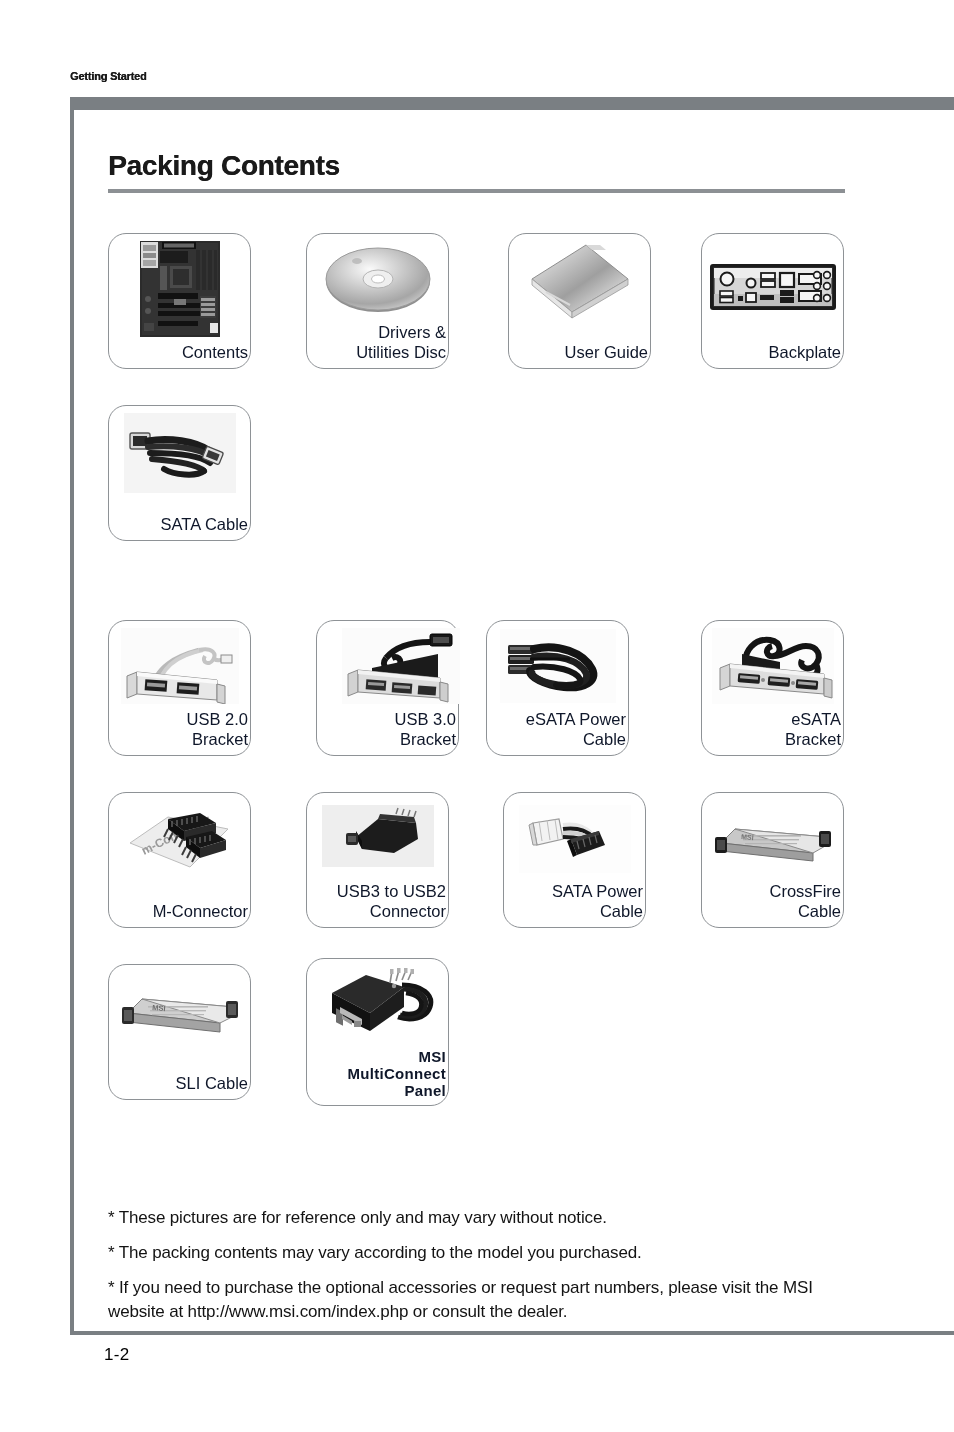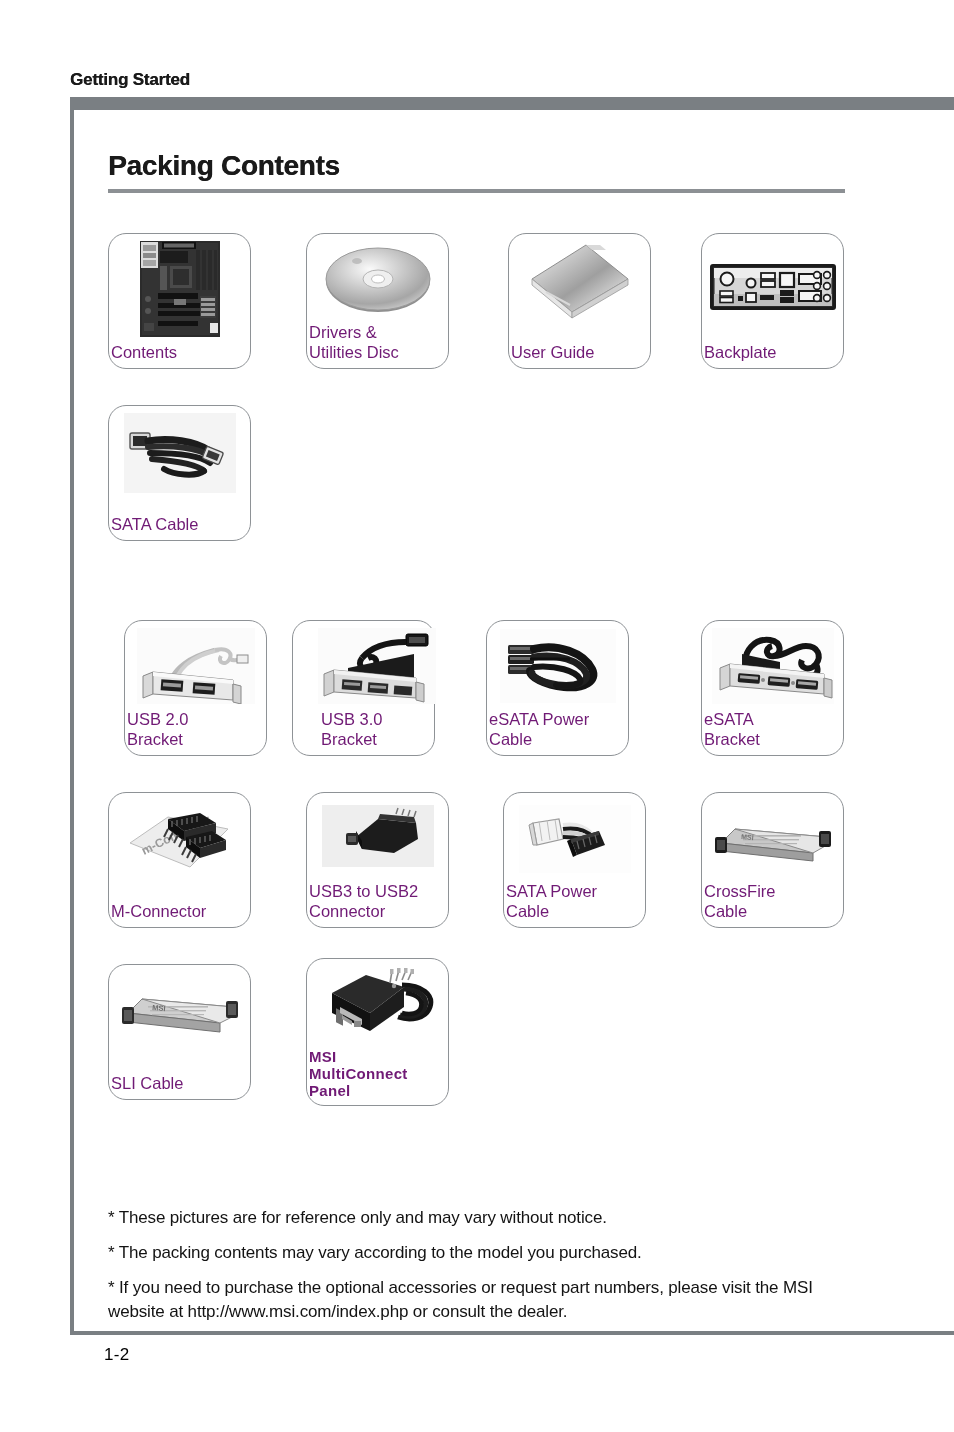--- a/index.html
+++ b/index.html
@@ -4,21 +4,21 @@
 <style>
   html,body{margin:0;padding:0;}
   body{
     width:954px;height:1432px;background:#ffffff;
     font-family:"Liberation Sans", sans-serif;
     color:#1a1a1a;position:relative;overflow:hidden;
   }
   
   .running-head{
     position:absolute;left:70px;top:70px;
-    font-size:17px;font-weight:bold;letter-spacing:-0.2px;
+    font-size:11px;font-weight:bold;letter-spacing:-0.2px;
     color:#1a1a1a;
     text-shadow:0.35px 0 0 #1a1a1a;
   }
   
   .top-bar{
     position:absolute;left:70px;top:97px;width:884px;height:13px;
     background:#7a7f83;
   }
   .left-rule{
     position:absolute;left:70px;top:110px;width:4px;height:1221px;
@@ -52,22 +52,22 @@
     display:flex;flex-direction:column;align-items:center;
     justify-content:flex-start;
   }
   .cell.tall{height:148px;}
   .thumb{
     flex:0 0 auto;
     display:flex;align-items:center;justify-content:center;
     overflow:hidden;
   }
   .caption{
-    font-size:16.5px;line-height:19.5px;color:#701a75;
-    text-align:left;width:100%;
+    font-size:16.5px;line-height:19.5px;color:#0f172a;
+    text-align:right;width:100%;
     padding:0 2px;box-sizing:border-box;
   }
   .caption.bold{font-weight:bold;font-size:15px;line-height:17px;letter-spacing:0.3px;}
 
   
   .notes{position:absolute;left:108px;top:1206px;width:748px;}
   .note{
     font-size:17px;line-height:24px;color:#131313;
     margin-bottom:11px;letter-spacing:-0.15px;
   }
@@ -215,42 +215,42 @@
  <rect x="83" y="39" width="12" height="7" fill="#3a3a3a" transform="rotate(22 89 42)"></rect>
 </svg>
         </div>
         <div class="caption" style="margin-top: auto; padding-bottom: 6px;">SATA Cable</div>
       </div>
     </div>
 </div>
 
 <div class="section-optional">
   <div class="grid" id="grid-optional" style="height:560px;">
-      <div class="cell" style="left: 16px; top: 40px;">
+      <div class="cell" style="left: 0px; top: 40px;">
         <div class="thumb" style="height: 76px; margin-top: 7px;">
           <svg width="118" height="76" viewBox="0 0 118 76">
  <rect x="0" y="0" width="118" height="76" fill="#fbfbfb"></rect>
  <path d="M30,64 C34,38 56,28 78,22" stroke="#b9b9b9" stroke-width="4.5" fill="none"></path>
  <path d="M36,62 C40,36 62,26 82,22" stroke="#cfcfcf" stroke-width="4" fill="none"></path>
  <path d="M78,22 C92,19 96,26 92,32 C88,38 80,34 84,28" stroke="#c4c4c4" stroke-width="4" fill="none"></path>
  <path d="M92,30 C96,34 100,32 103,31" stroke="#c4c4c4" stroke-width="4" fill="none"></path>
  <rect x="100" y="27" width="11" height="8" fill="#efefef" stroke="#8c8c8c" stroke-width="1"></rect>
  <polygon points="6,48 16,44 16,66 6,70" fill="#d9d9d9" stroke="#888" stroke-width="1"></polygon>
  <polygon points="16,44 96,52 96,72 16,66" fill="#e8e8e8" stroke="#8a8a8a" stroke-width="1"></polygon>
  <polygon points="16,44 96,52 96,56 16,48" fill="#fafafa"></polygon>
  <rect x="24" y="52" width="22" height="11" fill="#1d1d1d" transform="rotate(4 35 57)"></rect>
  <rect x="26" y="55" width="18" height="4" fill="#9a9a9a" transform="rotate(4 35 57)"></rect>
  <rect x="56" y="55" width="22" height="11" fill="#1d1d1d" transform="rotate(4 67 60)"></rect>
  <rect x="58" y="58" width="18" height="4" fill="#9a9a9a" transform="rotate(4 67 60)"></rect>
  <polygon points="96,56 104,58 104,76 96,74" fill="#d4d4d4" stroke="#888" stroke-width="1"></polygon>
 </svg>
         </div>
         <div class="caption" style="margin-top: auto; padding-bottom: 6px;">USB 2.0<br>Bracket</div>
       </div>
-      <div class="cell" style="left: 184px; top: 40px; padding-left: 26px;">
+      <div class="cell" style="left: 208px; top: 40px; padding-left: 26px;">
         <div class="thumb" style="height: 76px; margin-top: 7px;">
           <svg width="118" height="76" viewBox="0 0 118 76">
  <rect x="0" y="0" width="118" height="76" fill="#fbfbfb"></rect>
  <rect x="88" y="6" width="22" height="12" rx="2" fill="#171717" stroke="#000" stroke-width="1"></rect>
  <rect x="91" y="9" width="16" height="6" fill="#4d4d4d"></rect>
  <path d="M88,14 C70,14 54,18 44,30" stroke="#141414" stroke-width="6" fill="none"></path>
  <path d="M44,30 C38,38 46,44 54,40 C62,36 58,26 50,30" stroke="#141414" stroke-width="6" fill="none"></path>
  <path d="M54,40 C66,44 76,40 84,32" stroke="#141414" stroke-width="6" fill="none"></path>
  <polygon points="30,40 96,26 96,50 30,58" fill="#1b1b1b"></polygon>
  <polygon points="6,46 16,42 16,64 6,68" fill="#d2d2d2" stroke="#8a8a8a" stroke-width="1"></polygon>

